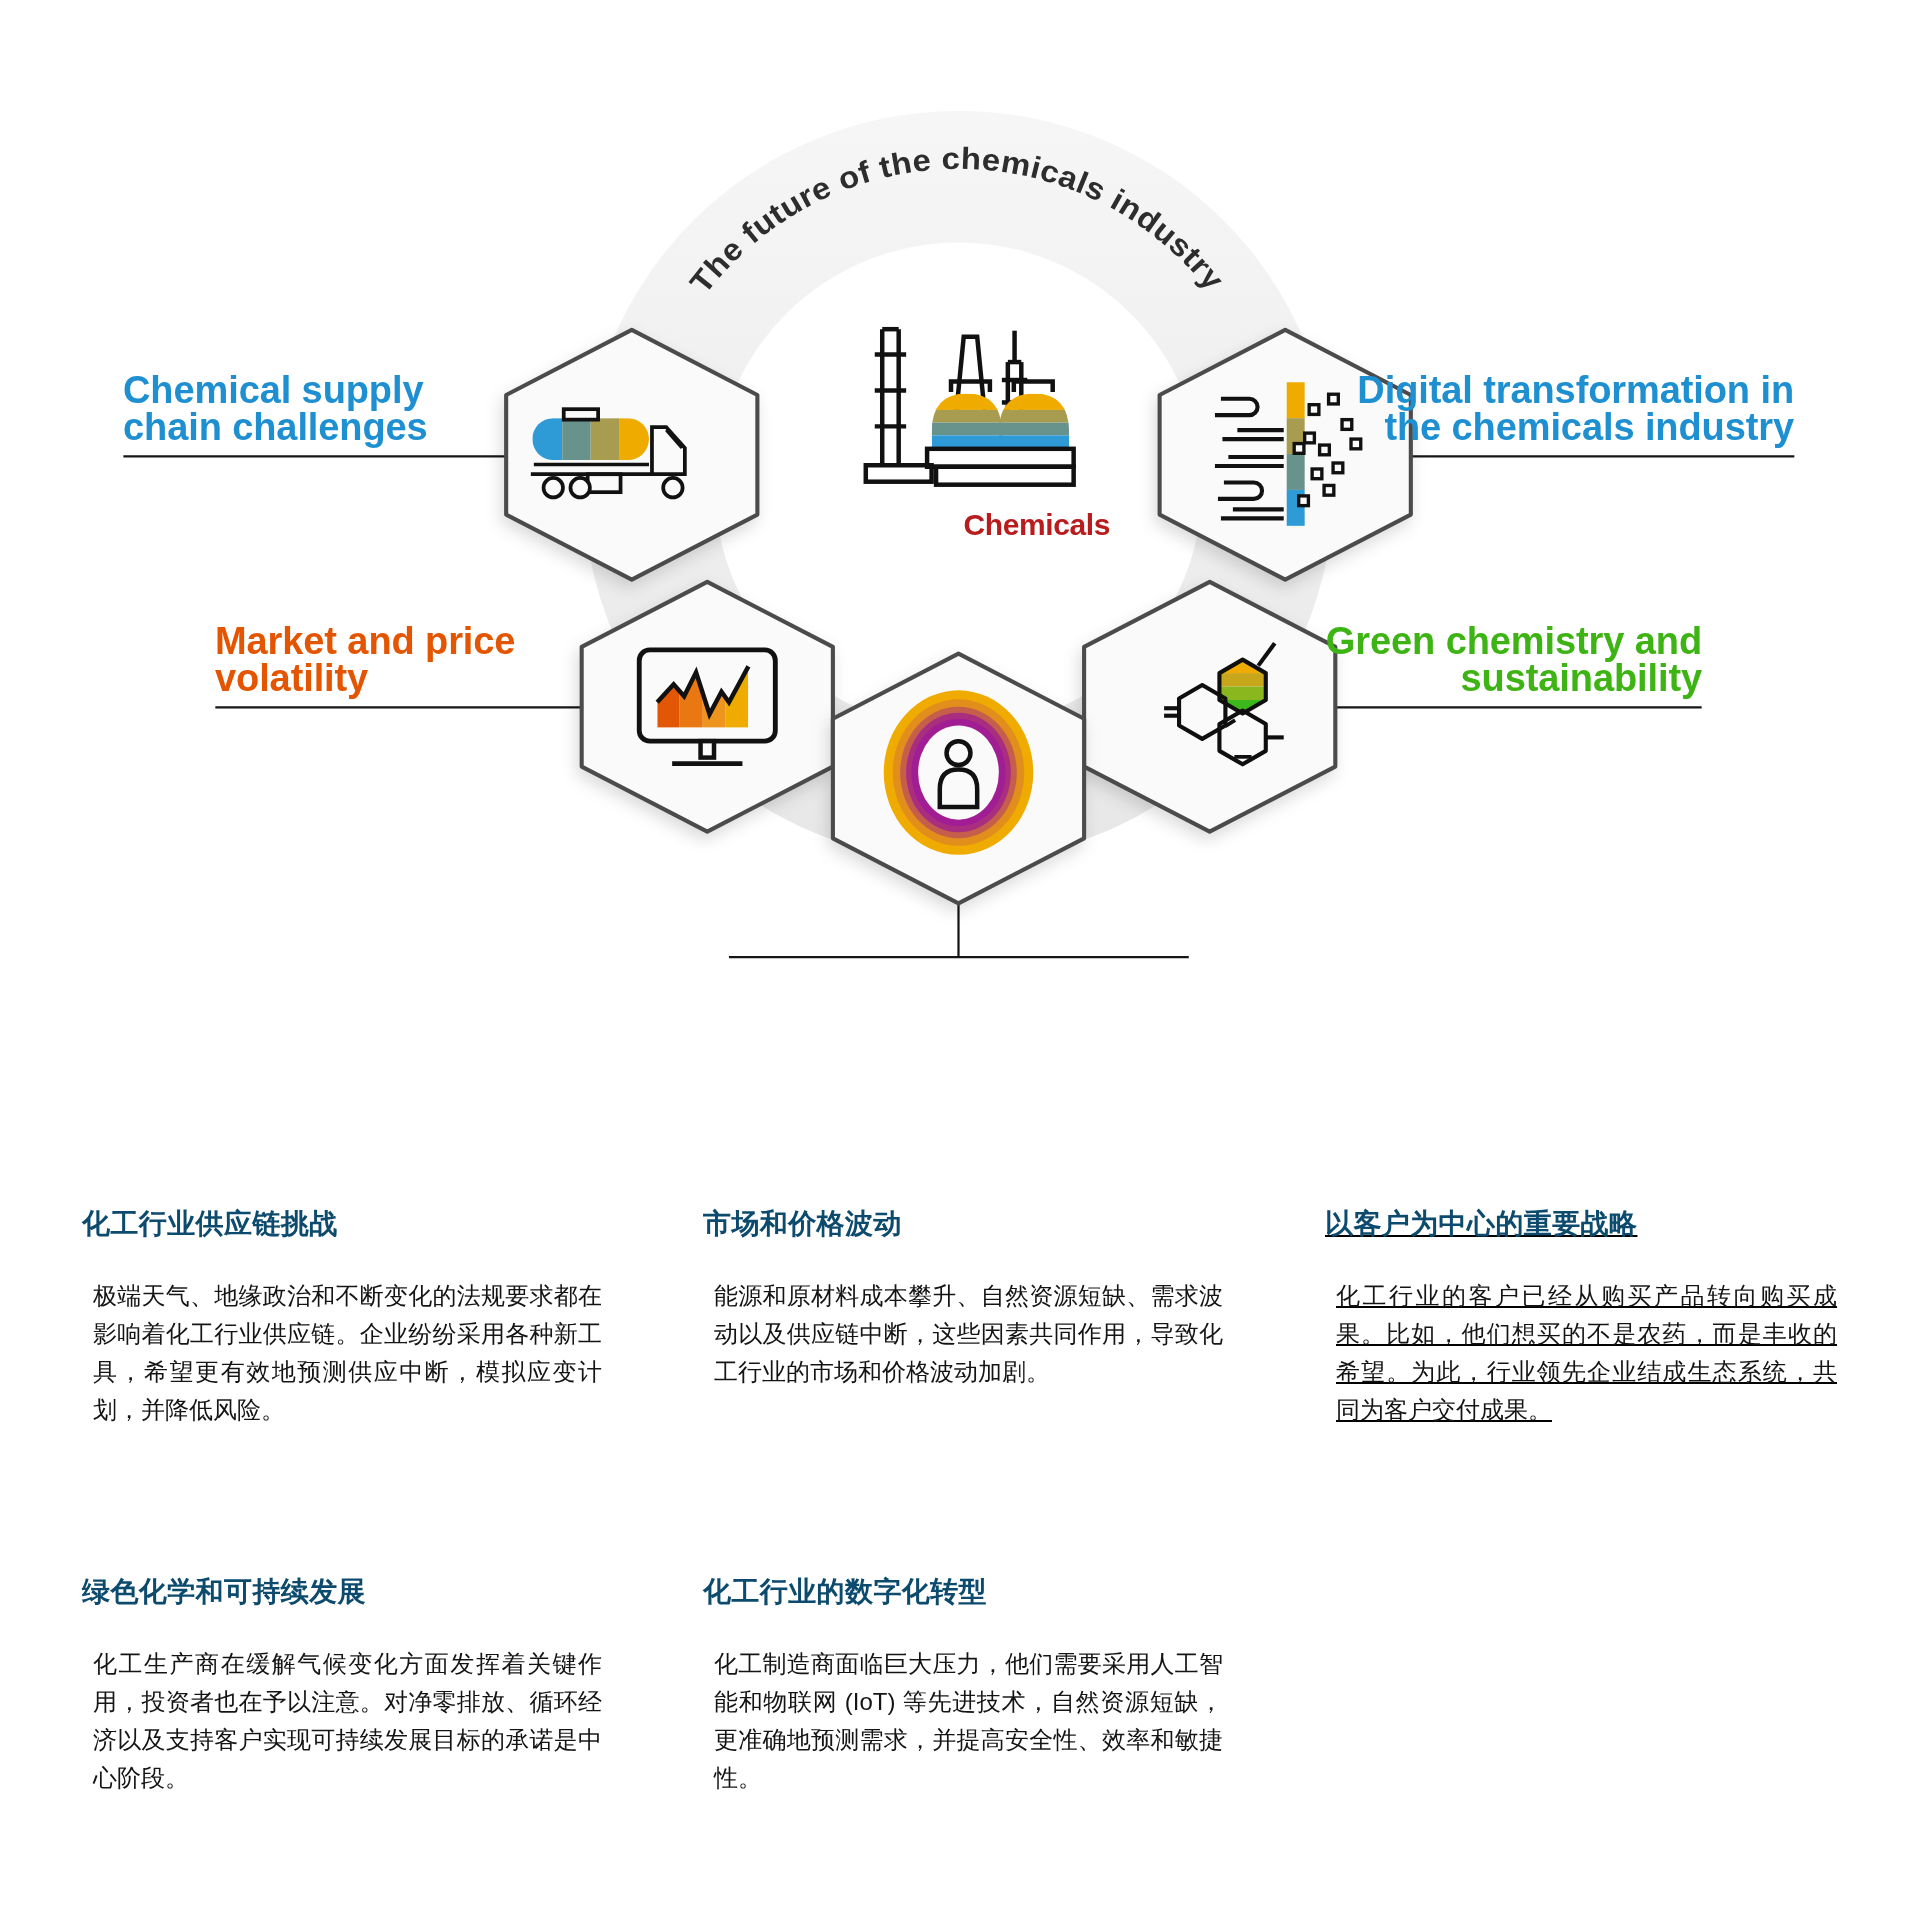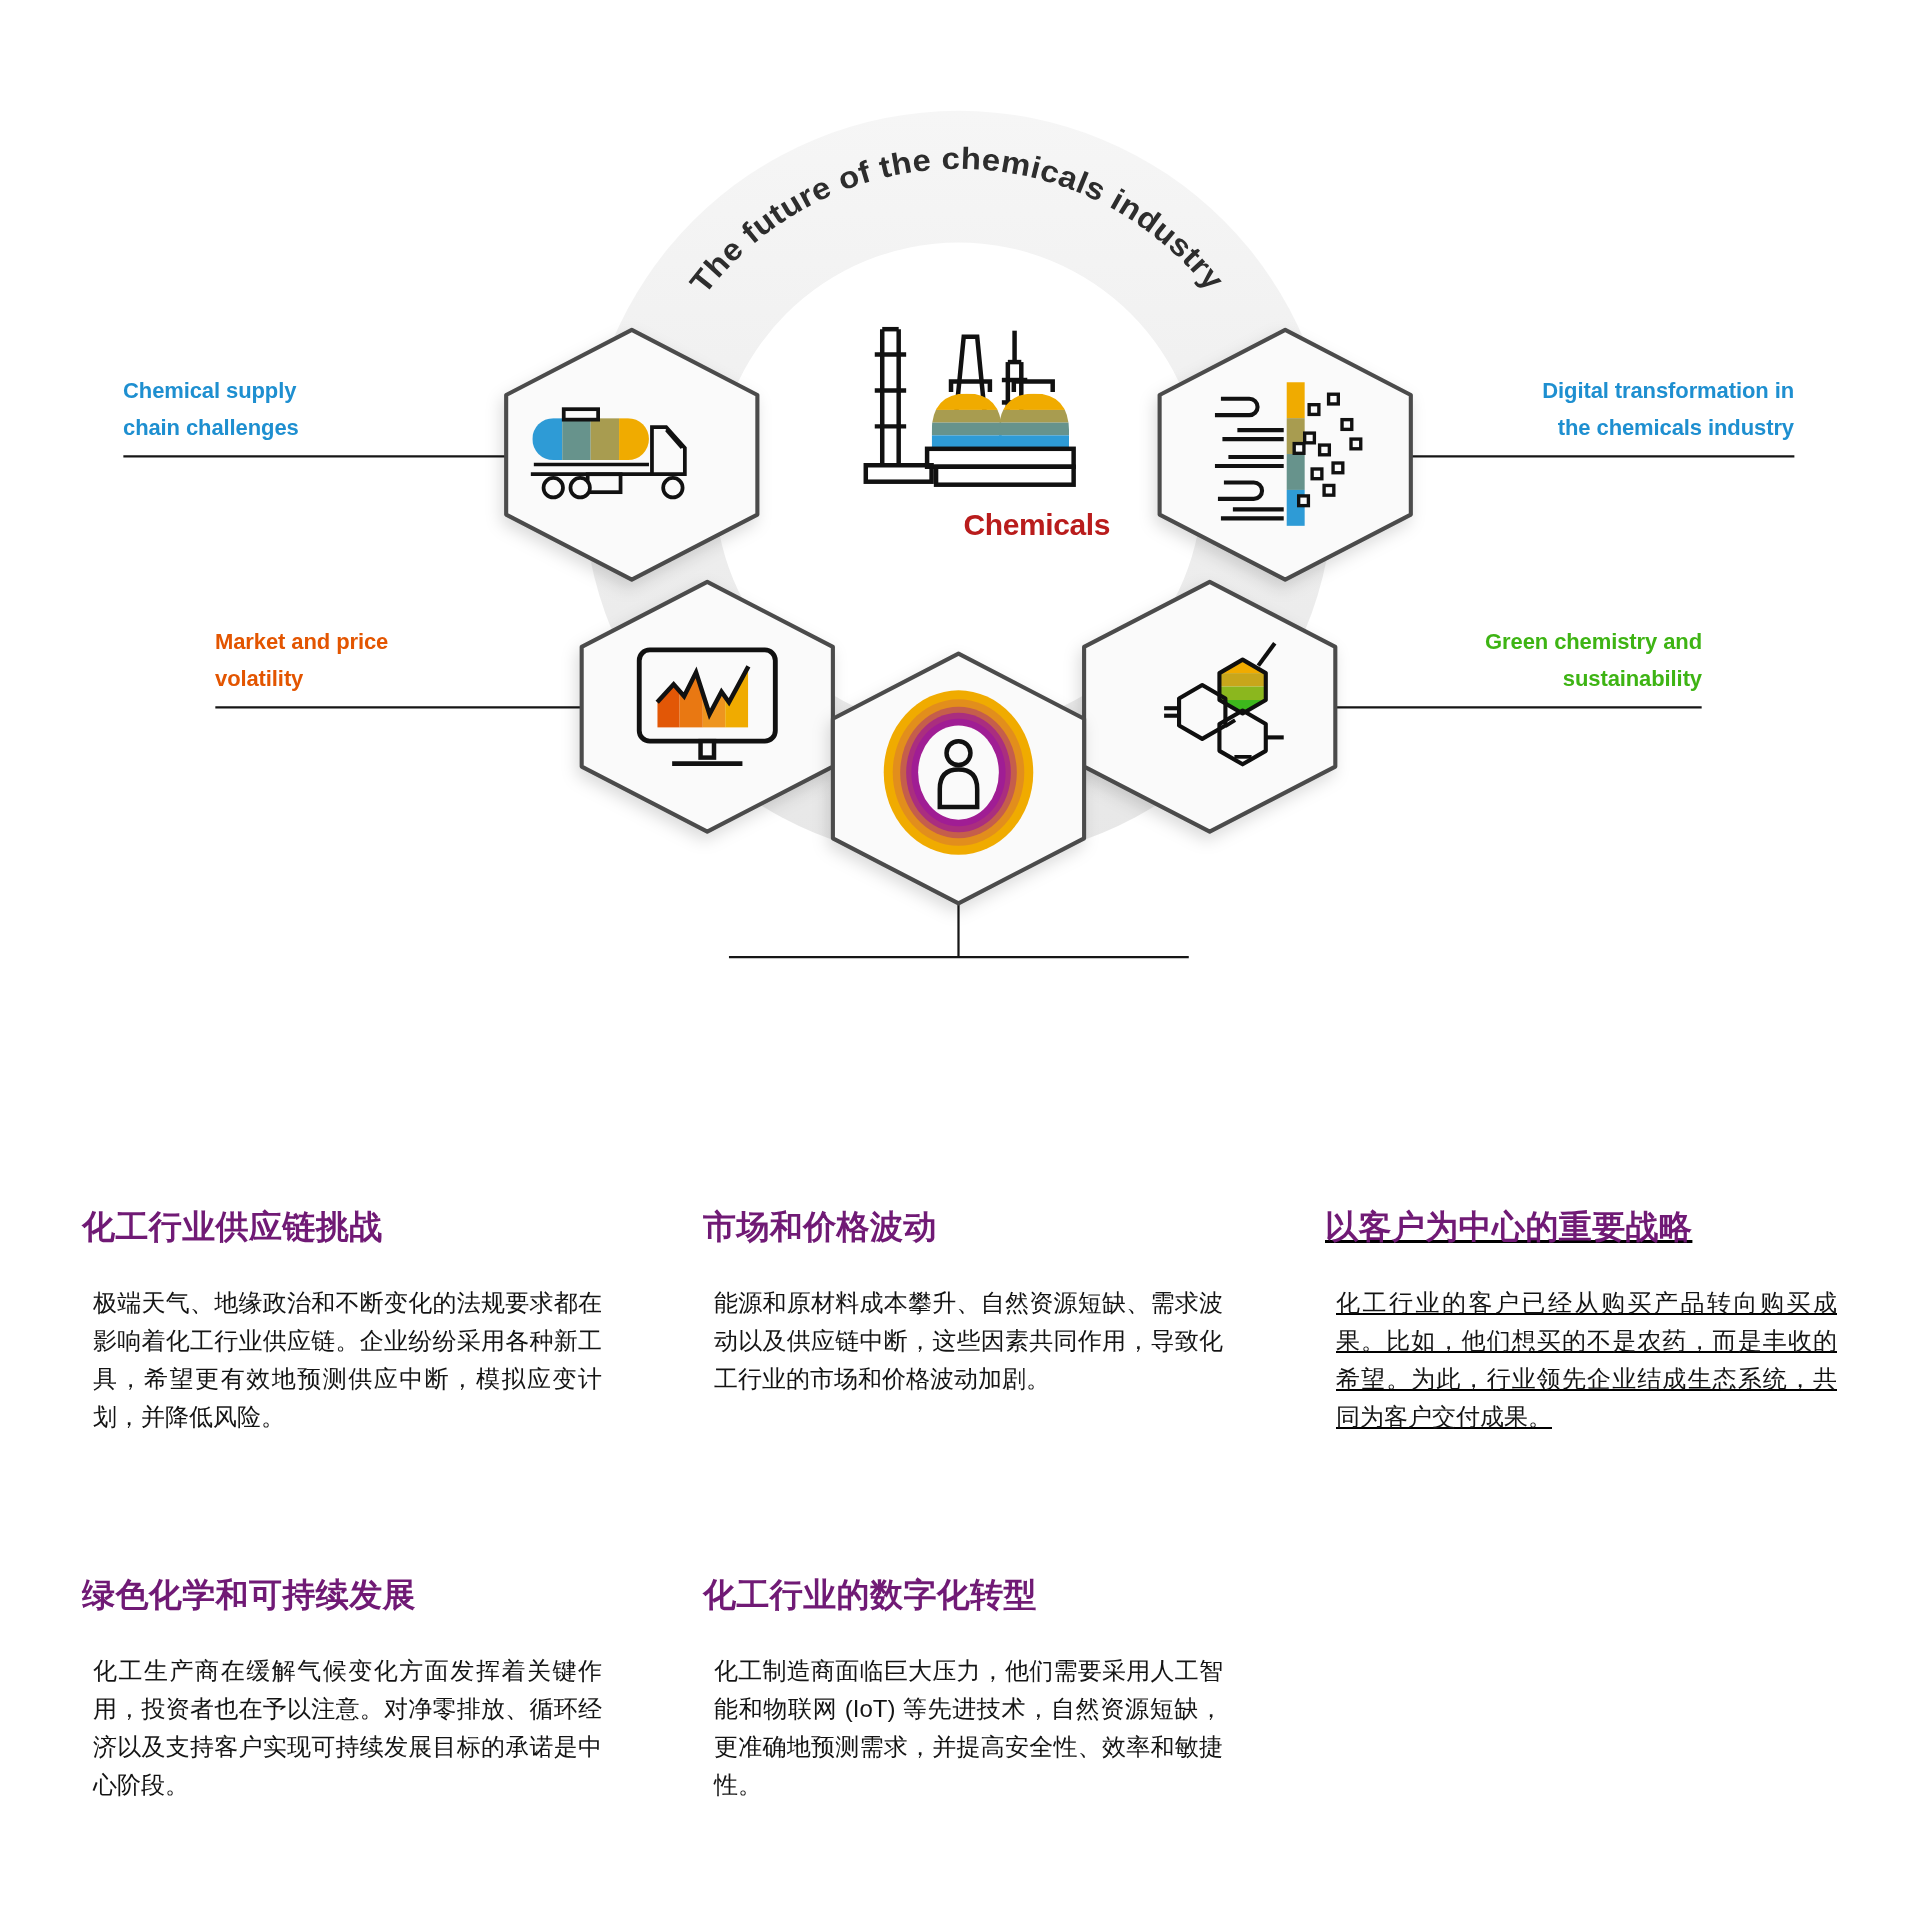--- a/index.html
+++ b/index.html
@@ -1,31 +1,31 @@
 <!DOCTYPE html>
 <html style="font-size:12px"><head>
 <meta charset="utf-8">
 <style>
   html,body{margin:0;padding:0;background:#fff;}
   .canvas{
     position:relative;width:1914px;height:1922px;background:#ffffff;overflow:hidden;
     font-family:"Liberation Sans","DejaVu Sans",sans-serif;
   }
   .diagram-svg{position:absolute;left:0;top:0;}
-  .node-label{position:absolute;font-size:22px;font-weight:700;line-height:37px;letter-spacing:-0.1px;}
+  .node-label{position:absolute;font-size:38px;font-weight:700;line-height:37px;letter-spacing:-0.1px;}
   .c-blue{color:#1E8FD0;}
   .c-orange{color:#E35500;}
   .c-green{color:#3EB414;}
   .align-right{text-align:right;}
   .customer-label{position:absolute;left:0;right:0;top:974px;text-align:center;
     font-size:29px;font-weight:700;color:#9C2288;}
   .center-label{position:absolute;left:811px;top:508px;width:299px;text-align:right;
     font-size:30px;font-weight:700;color:#b91c1c;letter-spacing:-0.4px;}
   .section{position:absolute;width:531px;}
-  .section h2{margin:0 0 34px 0;font-size:33px;font-weight:700;color:#701a75;letter-spacing:0.4px;}
+  .section h2{margin:0 0 34px 0;font-size:28px;font-weight:700;color:#0c4a6e;letter-spacing:0.4px;}
   .section p{margin:11px;font-size:24px;line-height:38px;color:#141414;text-align:justify;}
   .s1{left:82px;top:1205px;}
   .s2{left:703px;top:1205px;}
   .s3{left:1325px;top:1205px;width:523px;text-decoration:underline;}
   .s4{left:82px;top:1573px;}
   .s5{left:703px;top:1573px;}
   .hex{fill:#FAFAFA;stroke:#4B4B4B;stroke-width:5.5;stroke-linejoin:round;}
   .connector{stroke:#161616;stroke-width:3;}
   .dot{fill:#161616;}
   .arc-title{font-family:"Liberation Sans","DejaVu Sans",sans-serif;font-size:41px;font-weight:600;

